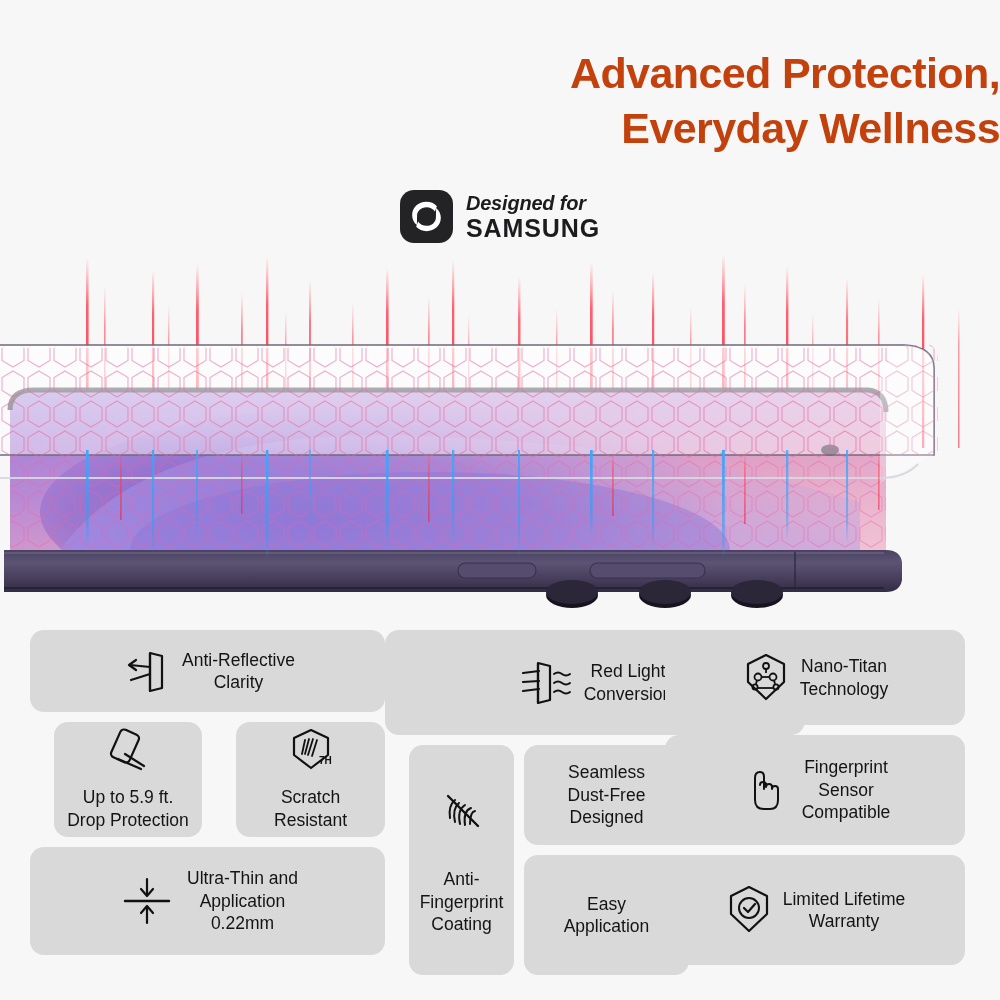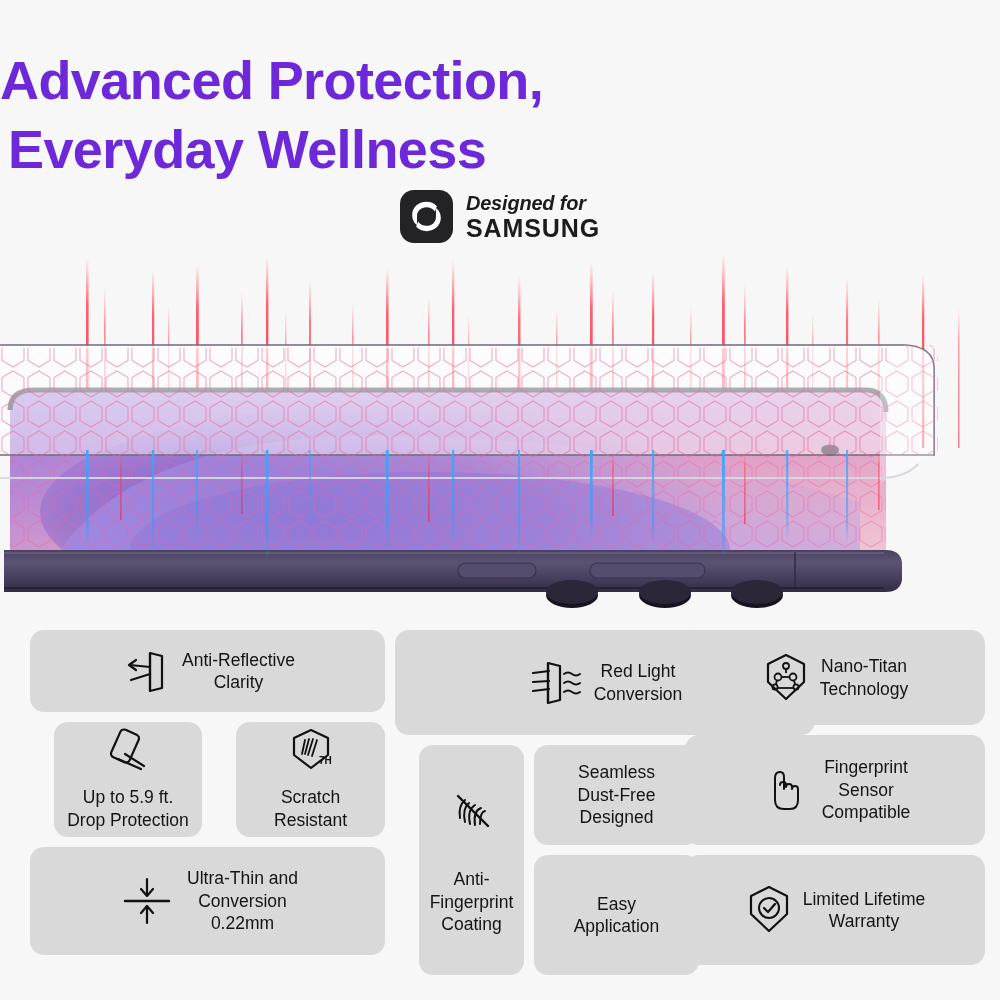--- a/index.html
+++ b/index.html
@@ -12,25 +12,25 @@
   }
   #page {
     position:relative;
     width:1000px; height:1000px;
     background:#f7f7f7;
   }
 
   
   .headline {
     position:absolute; top:46px; left:0; width:1000px;
-    text-align:left;
-    font-size:54px; font-weight:bold;
+    text-align:right;
+    font-size:43px; font-weight:bold;
     line-height:1.27;
     letter-spacing:-0.6px;
-    color:#6d28d9;
+    color:#c2410c;
   }
   .headline .l2 { display:block;padding-left:8px; }
 
   
   .badge {
     position:absolute; top:190px; left:0; width:1000px;
     display:flex; align-items:center; justify-content:center; gap:13px;
   }
   .badge-mark { width:53px; height:53px; display:block; }
   .badge-text { display:flex; flex-direction:column; line-height:1; }
@@ -48,21 +48,21 @@
     position:absolute; top:250px; left:0;
     width:1000px; height:375px;
     overflow:hidden;
   }
   .hero-svg { position:absolute; inset:0; width:1000px; height:375px; }
 
   
   .features {
     position:absolute; top:630px; left:30px;
     width:955px; height:345px;
-    display:flex; gap:10px;
+    display:flex; 
   }
   .col { display:flex; flex-direction:column; gap:10px; }
   .col-a { width:355px; }
 
   .chip {
     background:#d9d9d9;
     border-radius:14px;
     display:flex; align-items:center; justify-content:center;
     gap:10px;
     padding:8px 12px;
@@ -306,21 +306,21 @@
 
       <div class="chip" style="height:108px">
         <svg class="chip-icon" width="60" height="56" viewBox="0 0 60 56">
           <path d="M30 6 L30 22" stroke="#111" stroke-width="2.2" stroke-linecap="round"></path>
           <path d="M24 16 L30 23 L36 16" fill="none" stroke="#111" stroke-width="2.2" stroke-linecap="round" stroke-linejoin="round"></path>
           <path d="M8 28 L52 28" stroke="#111" stroke-width="2.4" stroke-linecap="round"></path>
           <path d="M30 50 L30 34" stroke="#111" stroke-width="2.2" stroke-linecap="round"></path>
           <path d="M24 40 L30 33 L36 40" fill="none" stroke="#111" stroke-width="2.2" stroke-linecap="round" stroke-linejoin="round"></path>
         </svg>
         <span class="chip-label">Ultra-Thin and
-Conversion
+Application
 0.22mm</span>
       </div>
     </div>
 
     <div class="col" style="width:420px">
 
       <div class="chip" style="height:105px">
         <svg class="chip-icon" width="56" height="52" viewBox="0 0 56 52">
           <path d="M20 6 L32 9 L32 43 L20 46 Z" fill="none" stroke="#111" stroke-width="2.2" stroke-linejoin="round"></path>
           <path d="M20 6 L20 46" stroke="#111" stroke-width="2.2"></path>

